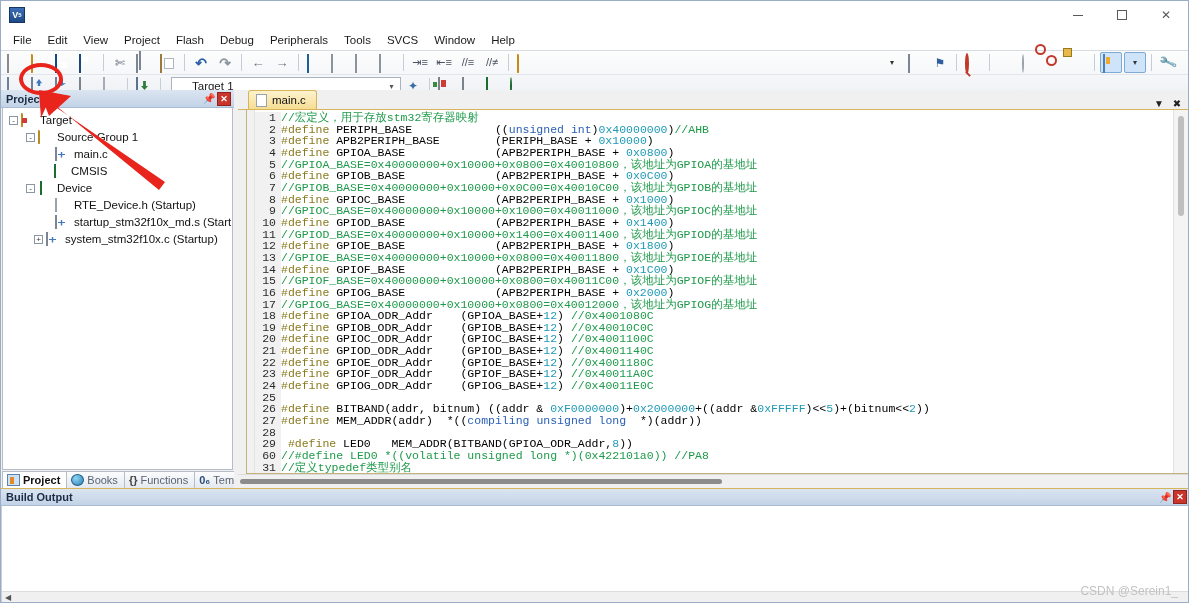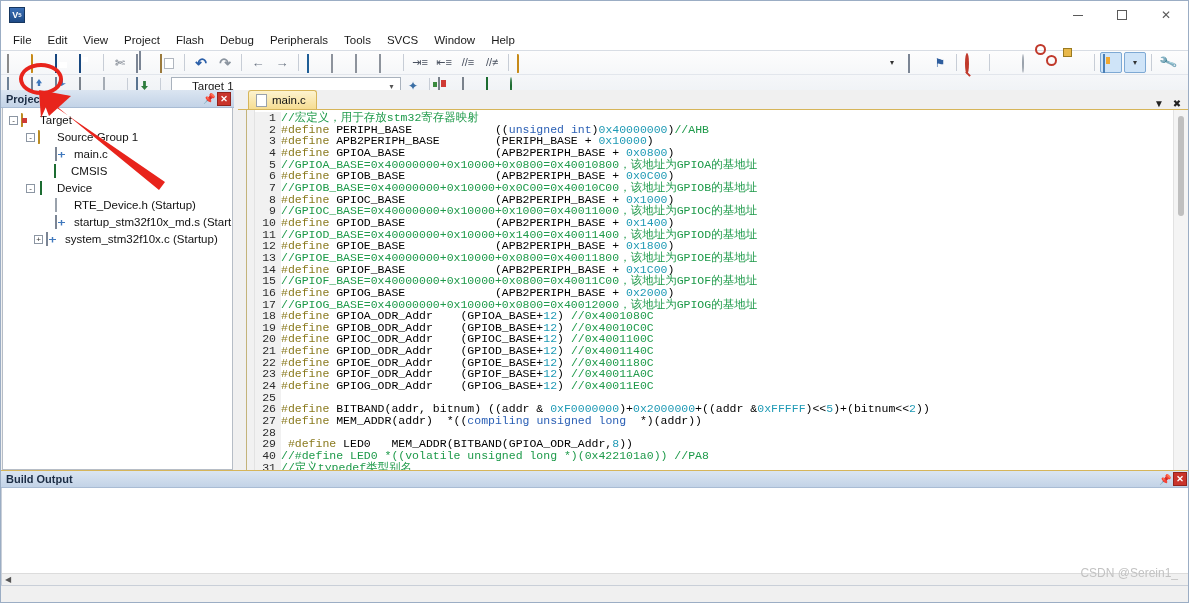--- a/index.html
+++ b/index.html
@@ -293,21 +293,21 @@
     height: 14px; background:#f0f0f0; position:relative;
     border-top: 1px solid #dcdcdc;
   }
   .hthumb {
     position:absolute; left:2px; top:4px; height:5px; width:482px;
     background:#8c8c8c; border-radius:3px;
   }
 
   
   .build-panel {
-    position: absolute; left: 0; top: 469px;
+    position: absolute; left: 0; top: 487px;
     width: 1189px; height: 116px;
     background: #ffffff;
     display: flex; flex-direction: column;
   }
   .build-header {
     height: 18px;
     background: linear-gradient(#dbe5f1, #c3d3e7);
     border-top: 1px solid #d6b55a;
     border-bottom: 1px solid #a9bcd4;
     display: flex; align-items: center; padding: 0 3px 0 5px;
@@ -653,21 +653,21 @@
 <span class="ln">20</span><span class="kw">#define</span> GPIOC_ODR_Addr    (GPIOC_BASE+<span class="num">12</span>) <span class="cm">//0x4001100C</span>
 <span class="ln">21</span><span class="kw">#define</span> GPIOD_ODR_Addr    (GPIOD_BASE+<span class="num">12</span>) <span class="cm">//0x4001140C</span>
 <span class="ln">22</span><span class="kw">#define</span> GPIOE_ODR_Addr    (GPIOE_BASE+<span class="num">12</span>) <span class="cm">//0x4001180C</span>
 <span class="ln">23</span><span class="kw">#define</span> GPIOF_ODR_Addr    (GPIOF_BASE+<span class="num">12</span>) <span class="cm">//0x40011A0C</span>
 <span class="ln">24</span><span class="kw">#define</span> GPIOG_ODR_Addr    (GPIOG_BASE+<span class="num">12</span>) <span class="cm">//0x40011E0C</span>
 <span class="ln">25</span>
 <span class="ln">26</span><span class="kw">#define</span> BITBAND(addr, bitnum) ((addr &amp; <span class="num">0xF0000000</span>)+<span class="num">0x2000000</span>+((addr &amp;<span class="num">0xFFFFF</span>)&lt;&lt;<span class="num">5</span>)+(bitnum&lt;&lt;<span class="num">2</span>))
 <span class="ln">27</span><span class="kw">#define</span> MEM_ADDR(addr)  *((<span class="vol">compiling</span> <span class="vol">unsigned</span> <span class="vol">long</span>  *)(addr))
 <span class="ln">28</span>
 <span class="ln">29</span> <span class="kw">#define</span> LED0   MEM_ADDR(BITBAND(GPIOA_ODR_Addr,<span class="num">8</span>))
-<span class="ln">40</span><span class="cm">//#define LED0 *((volatile unsigned long *)(0x422101a0)) //PA8</span>
+<span class="ln">60</span><span class="cm">//#define LED0 *((volatile unsigned long *)(0x422101a0)) //PA8</span>
 <span class="ln">31</span><span class="cm">//定义typedef类型别名</span>
 <span class="vol">typedef</span>  <span class="vol">struct</span></pre>
         <div class="vscroll">
           <div class="vthumb"></div>
         </div>
       </div>
 
       <div class="hscroll-row">
         <div class="hthumb"></div>
       </div>

